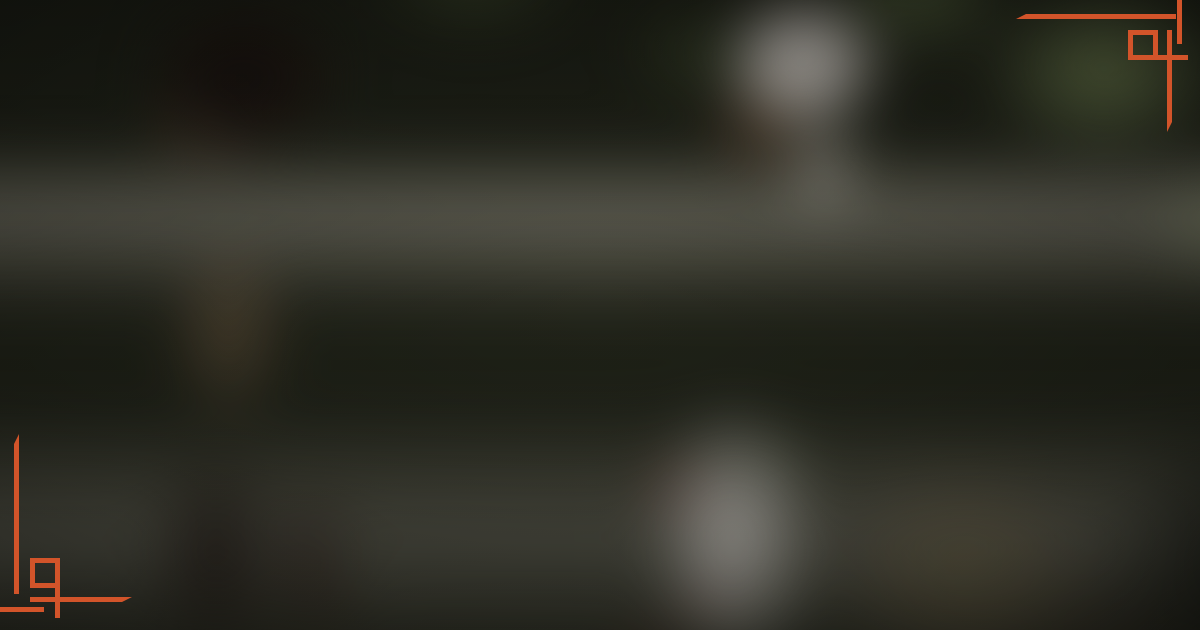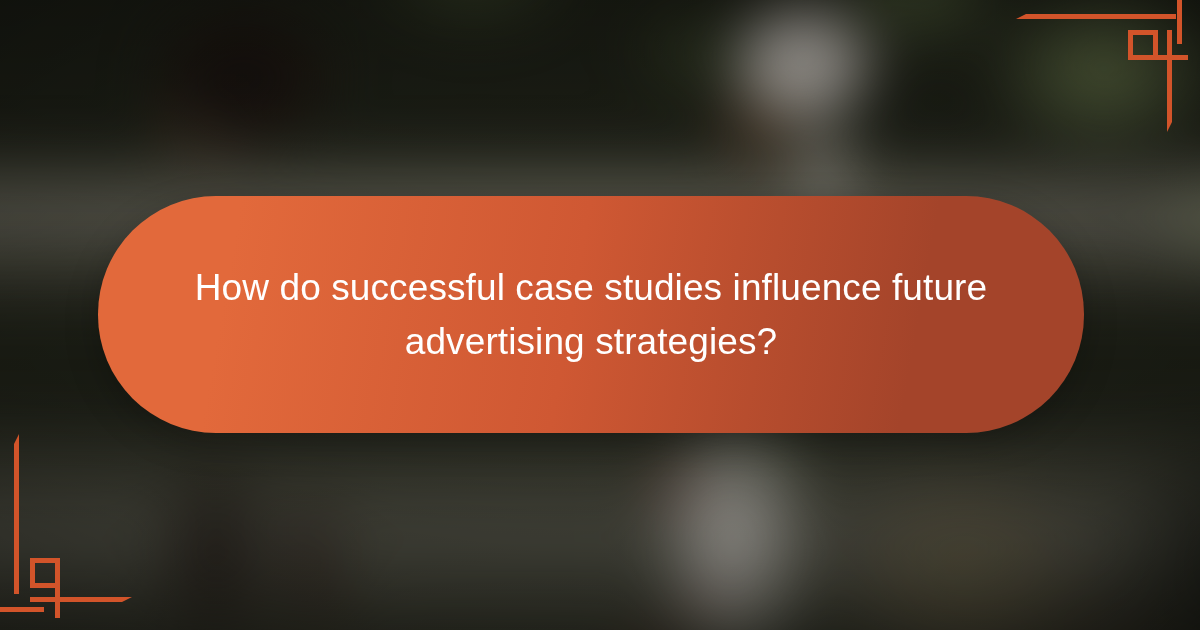--- a/index.html
+++ b/index.html
@@ -184,17 +184,14 @@
 
     <div class="orn-bar" style="left: 0px; bottom: 18px; width: 44px; height: 5px; background: rgb(210, 84, 42);"></div>
 
     <div class="orn-square" style="left:30px; bottom:42px; width:30px; height:30px; border:5px solid #d2542a;"></div>
 
     <div class="orn-bar" style="left: 55px; bottom: 12px; width: 5px; height: 36px; background: rgb(210, 84, 42);"></div>
 
     <div class="orn-bar tip-right" style="left: 30px; bottom: 28px; width: 102px; height: 5px; background: rgb(210, 84, 42);"></div>
   </div>
 
-  <div class="card" style="left: 98px; top: 196px; width: 986px; height: 237px; border-radius: 118px; background: linear-gradient(100deg, rgb(226, 105, 59) 0%, rgb(226, 105, 59) 14%, rgb(207, 88, 51) 48%, rgb(164, 68, 42) 82%, rgb(164, 68, 42) 100%);">
-    <div class="card-text" style="color: rgb(255, 255, 255);">How do successful case studies influence future advertising strategies?</div>
-  </div>
 
 </div>
 
 </body></html>

